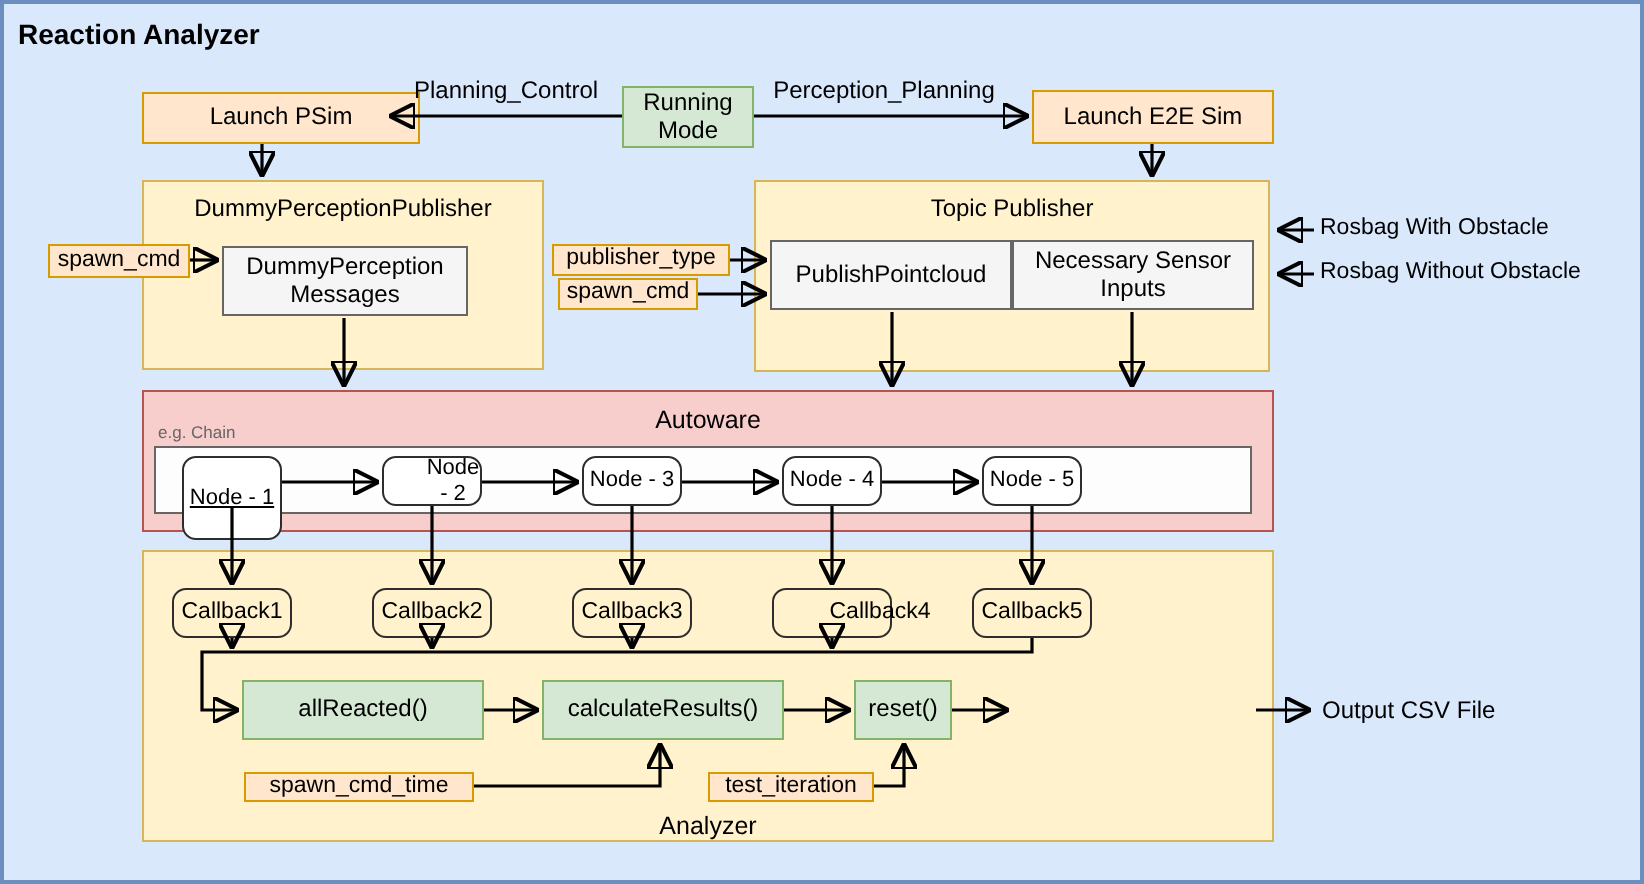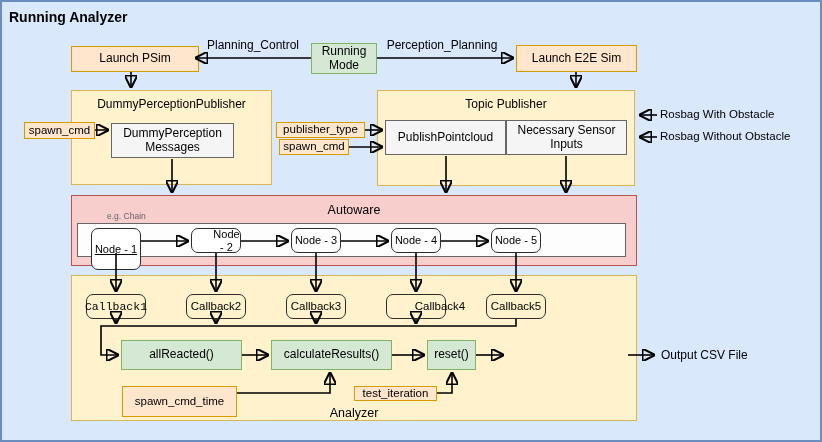--- a/index.html
+++ b/index.html
@@ -25,23 +25,23 @@
   .page-title{font-size:14px;font-weight:bold;white-space:nowrap;}
   .note{font-size:8.5px;color:#666;white-space:nowrap;}
   svg.wires{position:absolute;left:0;top:0;pointer-events:none;z-index:5;}
   svg.wires path{fill:none;stroke:#000;stroke-width:1.6px;}
 </style>
 </head>
 <body>
 
 <div class="stage">
 
-  <div class="abs page-title" style="left:7px;top:7px;">Running Analyzer</div>
+  <div class="abs page-title" style="left:7px;top:7px;">Reaction Analyzer</div>
 
-  <div class="abs box peach" style="left:69px;top:44px;width:128px;height:26px;">Launch PSim</div>
+  <div class="abs box peach" style="left:69px;top:44px;width:139px;height:26px;">Launch PSim</div>
   <div class="abs box green" style="left:309px;top:41px;width:66px;height:31px;">Running Mode</div>
   <div class="abs box peach" style="left:514px;top:43px;width:121px;height:27px;">Launch E2E Sim</div>
   <div class="abs lbl" style="left:199px;top:36px;width:104px;text-align:center;">Planning_Control</div>
   <div class="abs lbl" style="left:381px;top:36px;width:118px;text-align:center;">Perception_Planning</div>
 
   <div class="abs yellow" style="left:69px;top:88px;width:201px;height:95px;">
     <div class="sect-title">DummyPerceptionPublisher</div>
   </div>
   <div class="abs box inner" style="left:109px;top:121px;width:123px;height:35px;">DummyPerception Messages</div>
   <div class="abs box peach sm" style="left:22px;top:120px;width:71px;height:17px;">spawn_cmd</div>
@@ -51,43 +51,43 @@
   </div>
   <div class="abs box inner" style="left:383px;top:118px;width:121px;height:35px;">PublishPointcloud</div>
   <div class="abs box inner" style="left:504px;top:118px;width:121px;height:35px;">Necessary Sensor Inputs</div>
   <div class="abs box peach sm" style="left:274px;top:120px;width:89px;height:16px;">publisher_type</div>
   <div class="abs box peach sm" style="left:277px;top:137px;width:70px;height:16px;">spawn_cmd</div>
   <div class="abs lbl sm" style="left:658px;top:106px;">Rosbag With Obstacle</div>
   <div class="abs lbl sm" style="left:658px;top:128px;">Rosbag Without Obstacle</div>
 
   <div class="abs pink" style="left:69px;top:193px;width:566px;height:71px;">
     <div class="sect-title" style="top:7px;font-size:12.5px;">Autoware</div>
-    <div class="abs note" style="left:7px;top:15px;margin-left:28px;">e.g. Chain</div>
+    <div class="abs note" style="left:7px;top:15px;">e.g. Chain</div>
   </div>
   <div class="abs strip" style="left:75px;top:221px;width:549px;height:34px;"></div>
   <div class="abs box node" style="left:89px;top:226px;width:50px;height:42px;text-decoration:underline;">Node - 1</div>
   <div class="abs box node" style="left:189px;top:226px;width:50px;height:25px;padding-left:21px;">Node - 2</div>
   <div class="abs box node" style="left:289px;top:226px;width:50px;height:25px;">Node - 3</div>
   <div class="abs box node" style="left:389px;top:226px;width:50px;height:25px;">Node - 4</div>
   <div class="abs box node" style="left:489px;top:226px;width:50px;height:25px;">Node - 5</div>
 
   <div class="abs yellow" style="left:69px;top:273px;width:566px;height:146px;">
     <div class="abs" style="left:0;right:0;top:130px;text-align:center;font-size:12.5px;">Analyzer</div>
   </div>
-  <div class="abs box rounded" style="left:84px;top:292px;width:60px;height:25px;font-family:Liberation Mono, monospace;">Callback1</div>
+  <div class="abs box rounded" style="left:84px;top:292px;width:60px;height:25px;">Callback1</div>
   <div class="abs box rounded" style="left:184px;top:292px;width:60px;height:25px;">Callback2</div>
   <div class="abs box rounded" style="left:284px;top:292px;width:60px;height:25px;">Callback3</div>
   <div class="abs box rounded" style="left:384px;top:292px;width:60px;height:25px;padding-left:48px;">Callback4</div>
   <div class="abs box rounded" style="left:484px;top:292px;width:60px;height:25px;">Callback5</div>
 
   <div class="abs box green" style="left:119px;top:338px;width:121px;height:30px;">allReacted()</div>
   <div class="abs box green" style="left:269px;top:338px;width:121px;height:30px;">calculateResults()</div>
   <div class="abs box green" style="left:425px;top:338px;width:49px;height:30px;">reset()</div>
 
-  <div class="abs box peach sm" style="left:120px;top:384px;width:115px;height:31px;">spawn_cmd_time</div>
+  <div class="abs box peach sm" style="left:120px;top:384px;width:115px;height:15px;">spawn_cmd_time</div>
   <div class="abs box peach sm" style="left:352px;top:384px;width:83px;height:15px;">test_iteration</div>
   <div class="abs lbl" style="left:659px;top:346px;">Output CSV File</div>
 
   <svg class="wires" width="822" height="442" viewBox="0 0 822 442">
     <defs>
       <marker id="ah" viewBox="0 0 10 10" refX="9" refY="5" markerWidth="8" markerHeight="8" orient="auto">
         <path d="M0,0 L10,5 L0,10 z" fill="#000" stroke="none"></path>
       </marker>
     </defs>
     <path d="M309 56 H194" marker-end="url(#ah)"></path>

